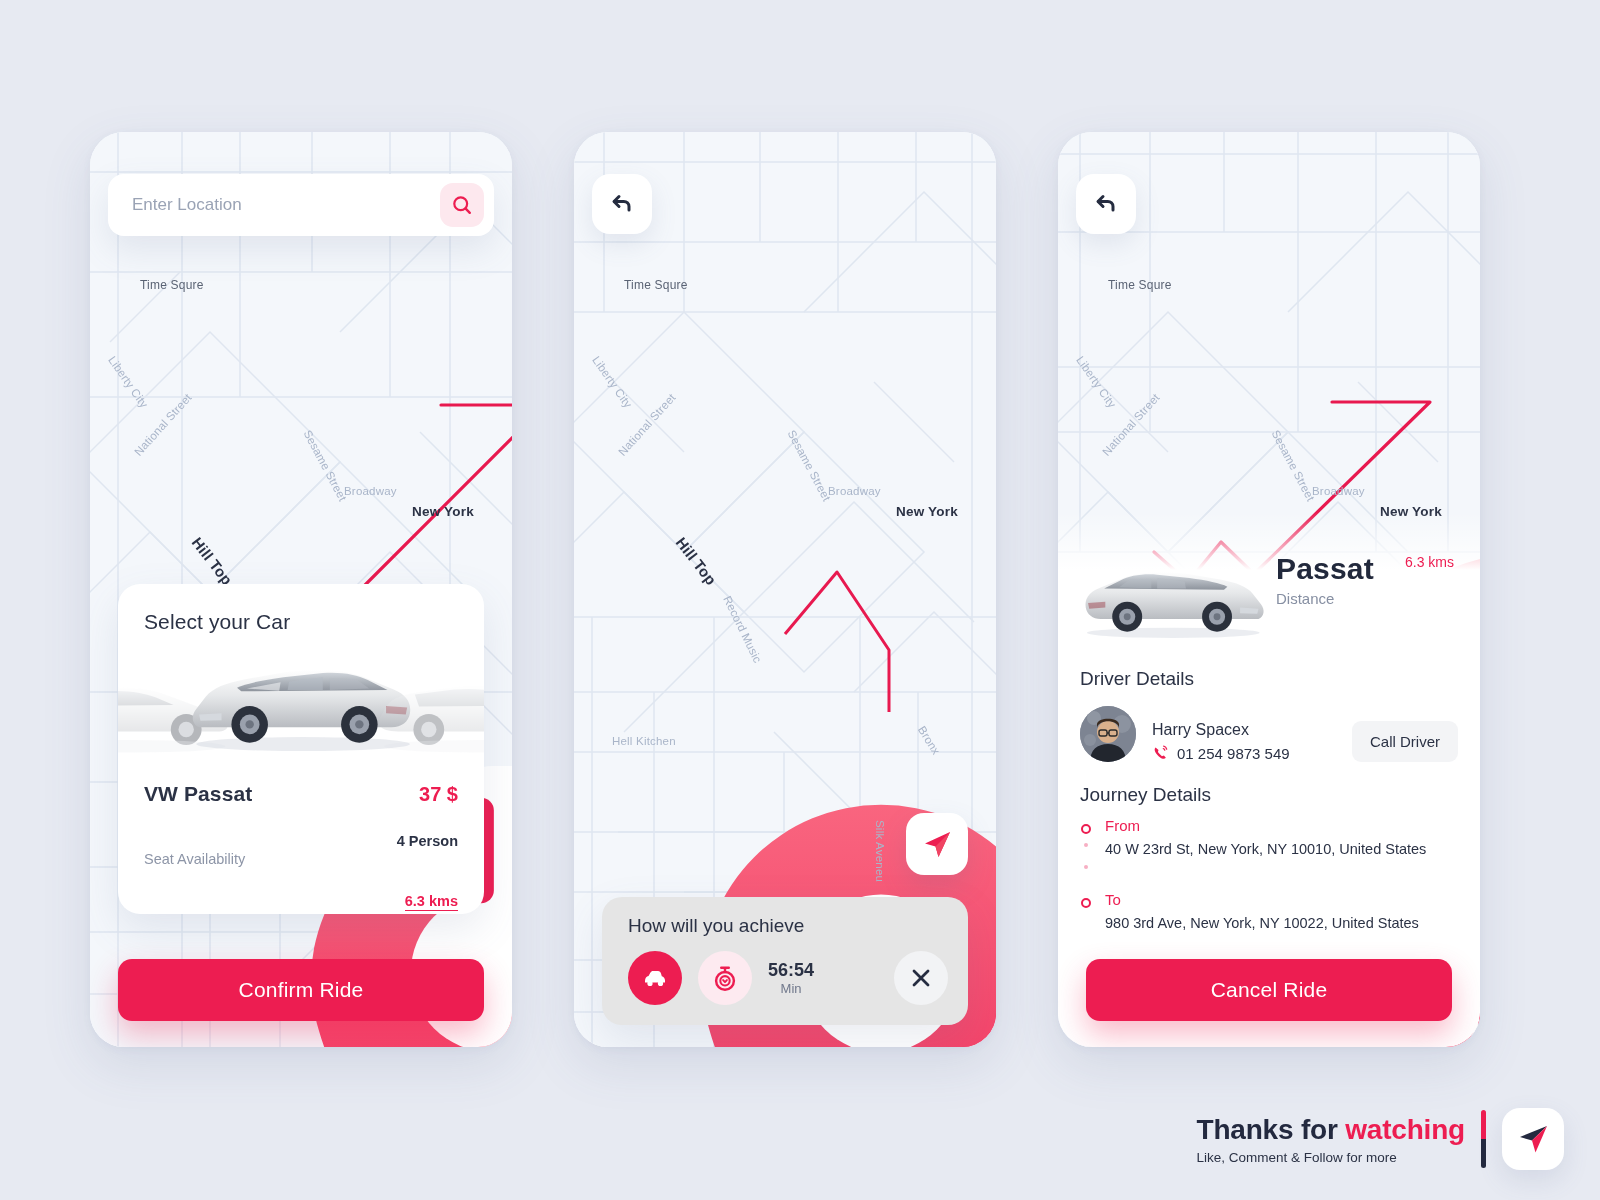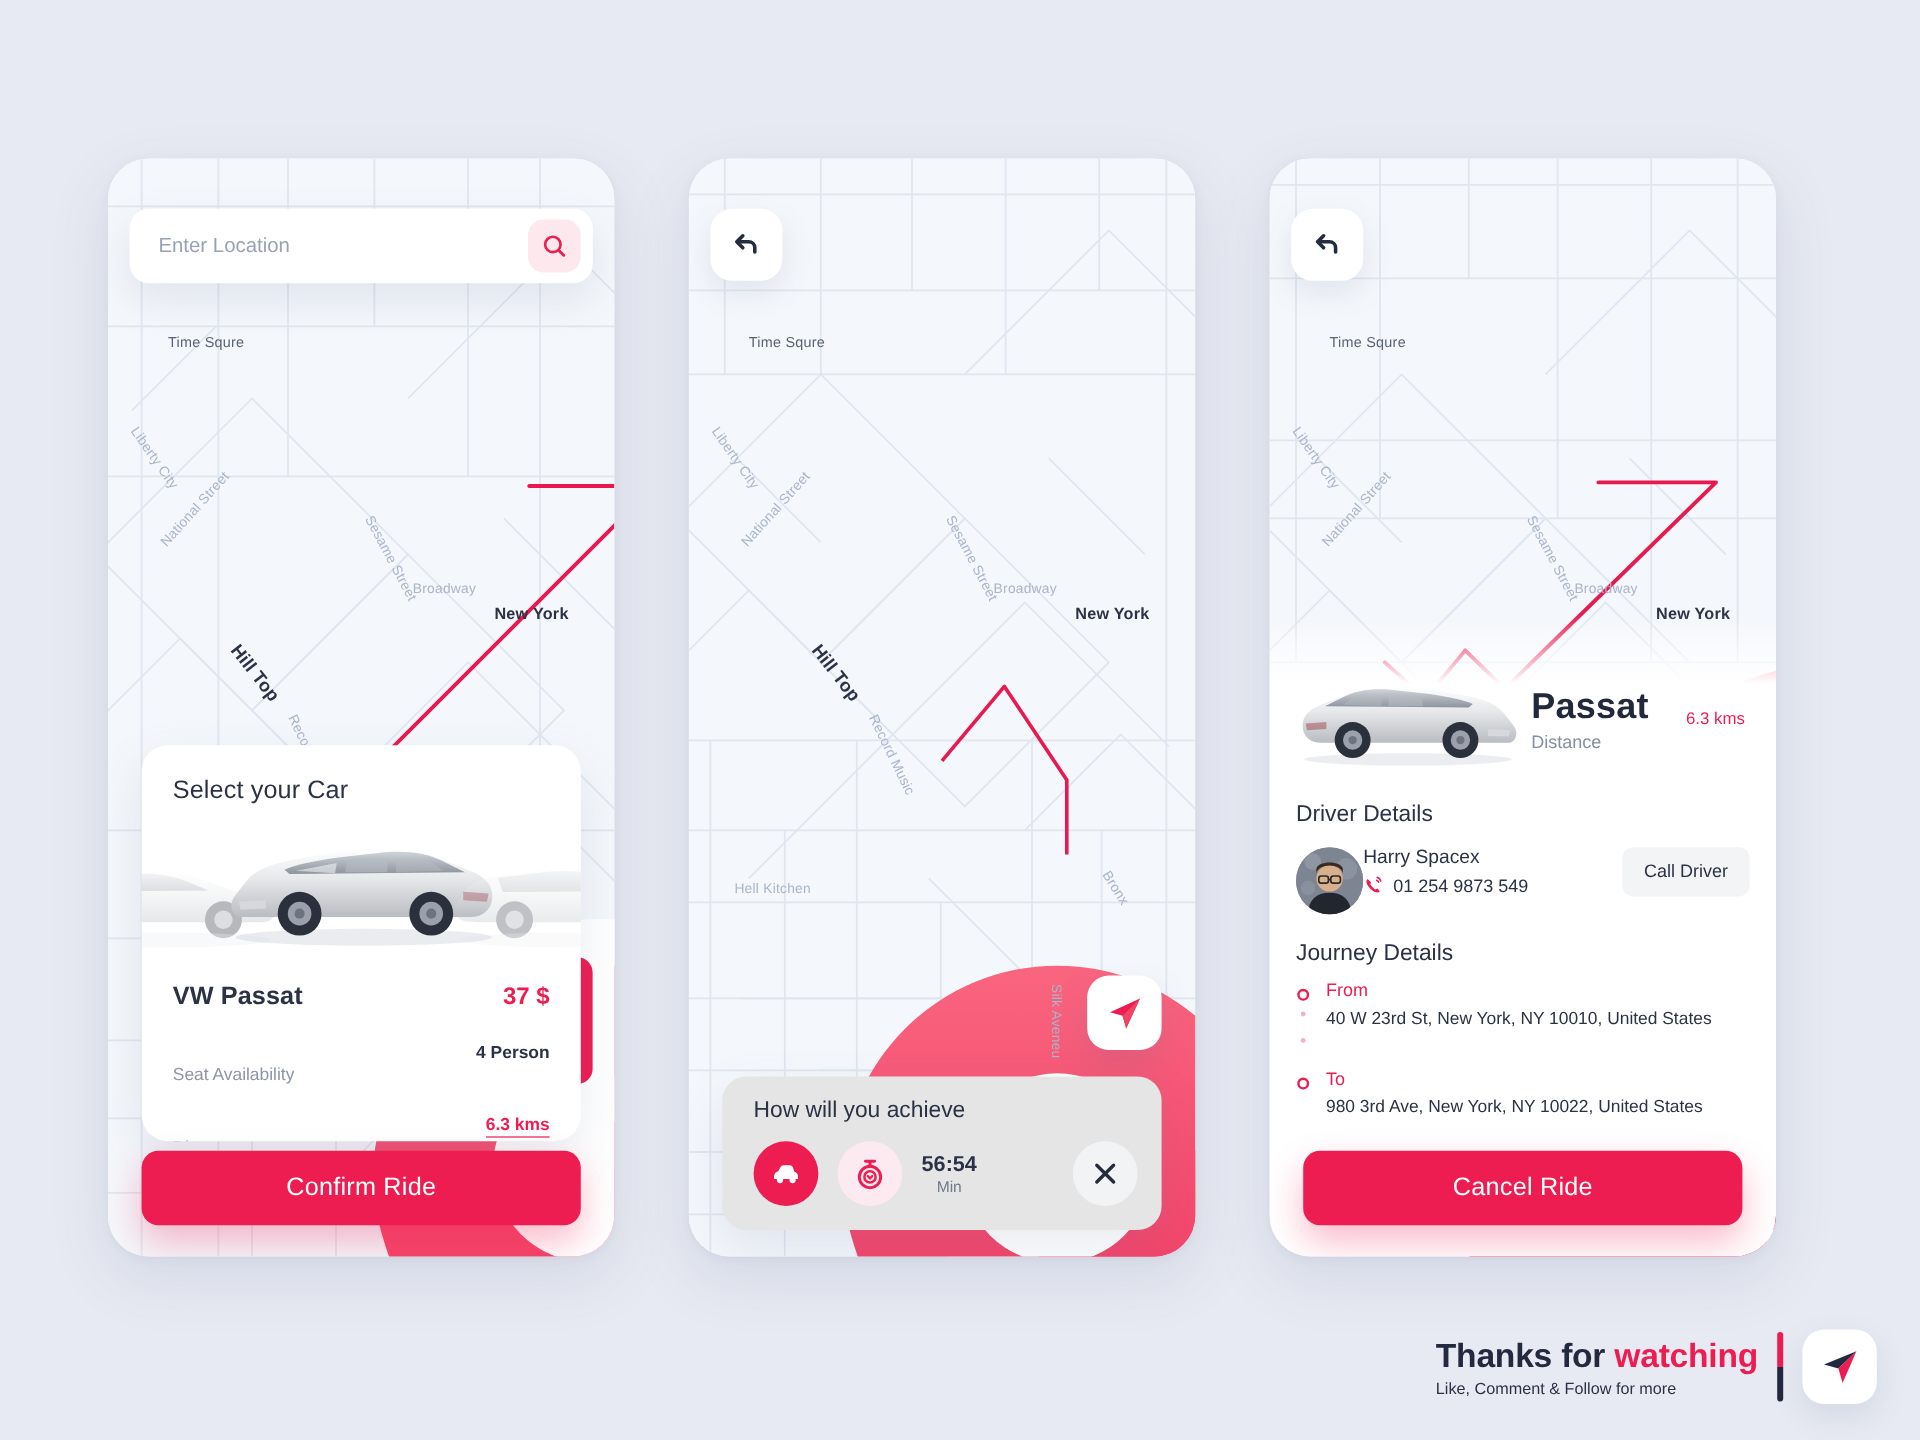--- a/index.html
+++ b/index.html
@@ -65,21 +65,21 @@
   .backbtn {
     position: absolute; left: 18px; top: 42px;
     width: 60px; height: 60px; border-radius: 18px;
     background: #fff; border: none; cursor: pointer;
     display: flex; align-items: center; justify-content: center;
     box-shadow: 0 10px 26px rgba(90,105,150,.13);
   }
 
   
   .card-select {
-    position: absolute; left: 28px; top: 489px;
+    position: absolute; left: 28px; top: 452px;
     width: 366px; height: 330px;
     background: #fff; border-radius: 22px;
     box-shadow: 0 16px 42px rgba(90,105,150,.13);
     overflow: hidden;
   }
   .card-select h2 {
     font-size: 21px; color: #2b3245; font-weight: 400;
     padding: 26px 0 0 26px; letter-spacing: .1px;
   }
   .carstrip { position: relative; height: 120px; margin-top: 14px; }
@@ -131,27 +131,27 @@
     display:flex; align-items:center; justify-content:center;
     box-shadow: 0 12px 28px rgba(90,105,150,.15);
   }
 
   
   .sheet3 {
     position: absolute; left: 0; right: 0; bottom: 0; top: 380px;
     background: linear-gradient(180deg, rgba(255,255,255,0) 0%, #ffffff 58px, #ffffff 100%);
     border-radius: 0 0 34px 34px;
   }
-  .p3-head { display:flex; align-items:center; gap: 6px; padding: 42px 26px 0 22px; }
+  .p3-head { display:flex; align-items:flex-start; gap: 6px; padding: 42px 26px 0 22px; }
   .p3-car { flex: none; }
   .p3-title { font-size: 30px; color:#22293c; font-weight:700; letter-spacing:.2px; line-height:1; }
   .p3-sub { font-size:15px; color:#868fa2; margin-top:6px; }
   .p3-dist { font-size:14px; color:#ed1d51; margin-left:auto; padding-bottom:4px; }
   .sec-h { font-size:19px; color:#2b3245; font-weight:400; padding: 22px 0 0 22px; }
-  .driver-row { display:flex; align-items:flex-start; padding: 16px 22px 0 22px; }
+  .driver-row { display:flex; align-items:flex-end; gap:16px; padding: 16px 22px 0 22px; }
   .avatar { width:56px; height:56px; border-radius:50%; overflow:hidden; flex:none; background:#8d93a0; }
   .drv-name { font-size:16px; color:#2b3245; }
   .drv-phone { font-size:15px; color:#2b3245; display:flex; align-items:center; gap:7px; margin-top:5px; }
   .call-btn {
     margin-left:auto; background:#f3f4f6; border:none; cursor:pointer;
     border-radius:9px; padding: 12px 18px;
     font-family:"Liberation Sans", sans-serif; font-size:15px; color:#2b3245;
   }
   .journey { padding: 12px 22px 0 22px; position:relative; }
   .j-item { display:flex; gap: 13px; align-items:flex-start; }

